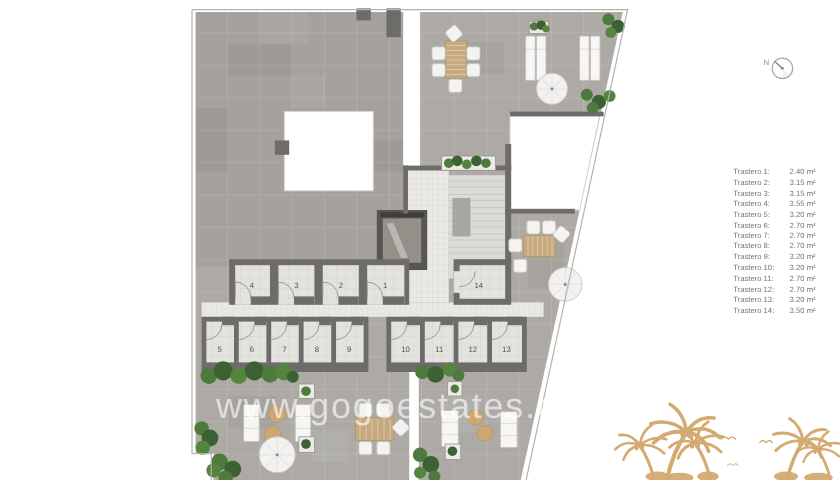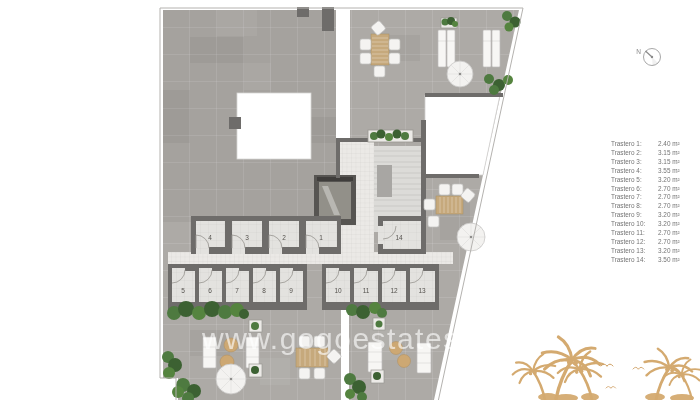--- a/index.html
+++ b/index.html
@@ -1,19 +1,19 @@
 <!DOCTYPE html>
 <html><head>
 <meta charset="utf-8">
 <style>
   html,body{margin:0;padding:0;background:#ffffff;}
   #stage{position:relative;width:700px;height:400px;background:#ffffff;overflow:hidden;
          font-family:"Liberation Sans", sans-serif;}
   #plan-svg{position:absolute;left:0;top:0;}
-  .watermark{position:absolute;left:202px;top:322px;z-index:5;
+  .watermark{position:absolute;left:180px;top:322px;z-index:5;
              font-size:30px;font-weight:400;letter-spacing:1.5px;
              color:rgba(255,255,255,0.62);white-space:nowrap;pointer-events:none;}
   .legend{position:absolute;left:611px;top:140px;z-index:6;width:88px;color:#747474;}
   .legend-row{display:flex;font-size:6.4px;line-height:8.9px;}
   .legend-label{width:47px;}
   .legend-value{flex:1;}
 </style>
 </head>
 <body>
 

